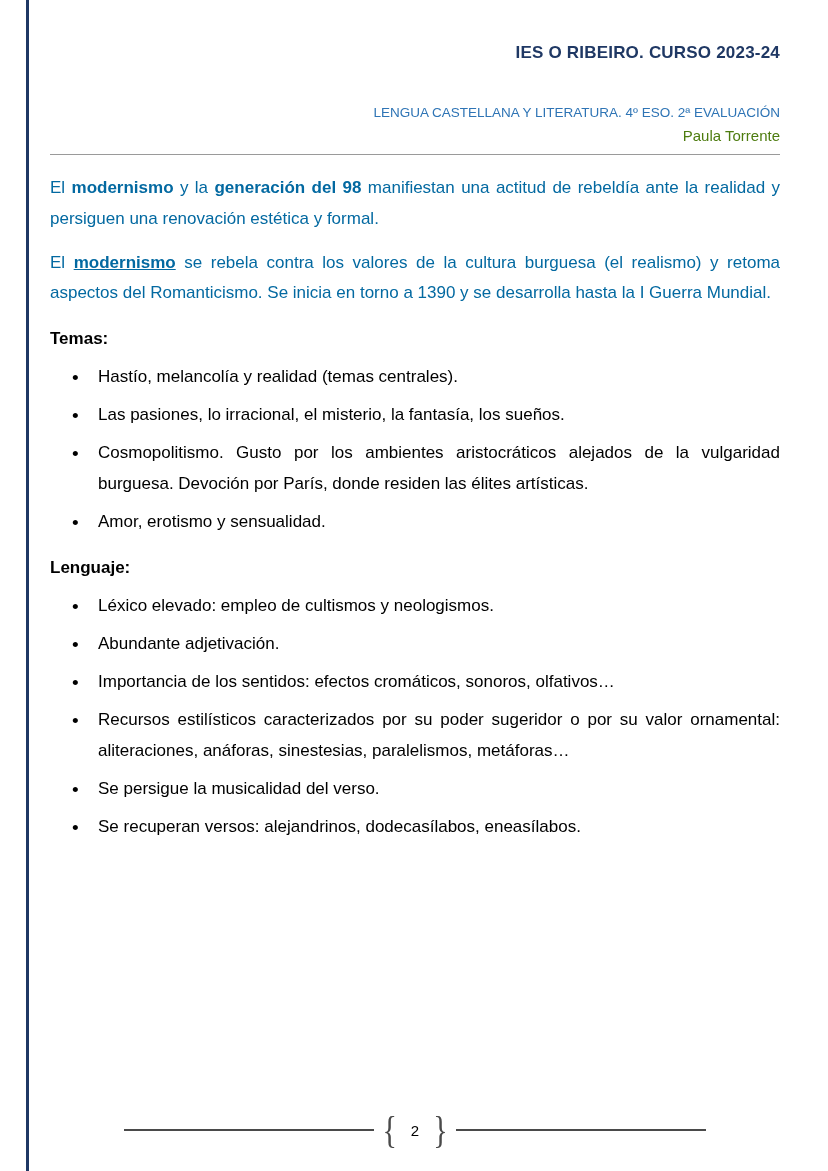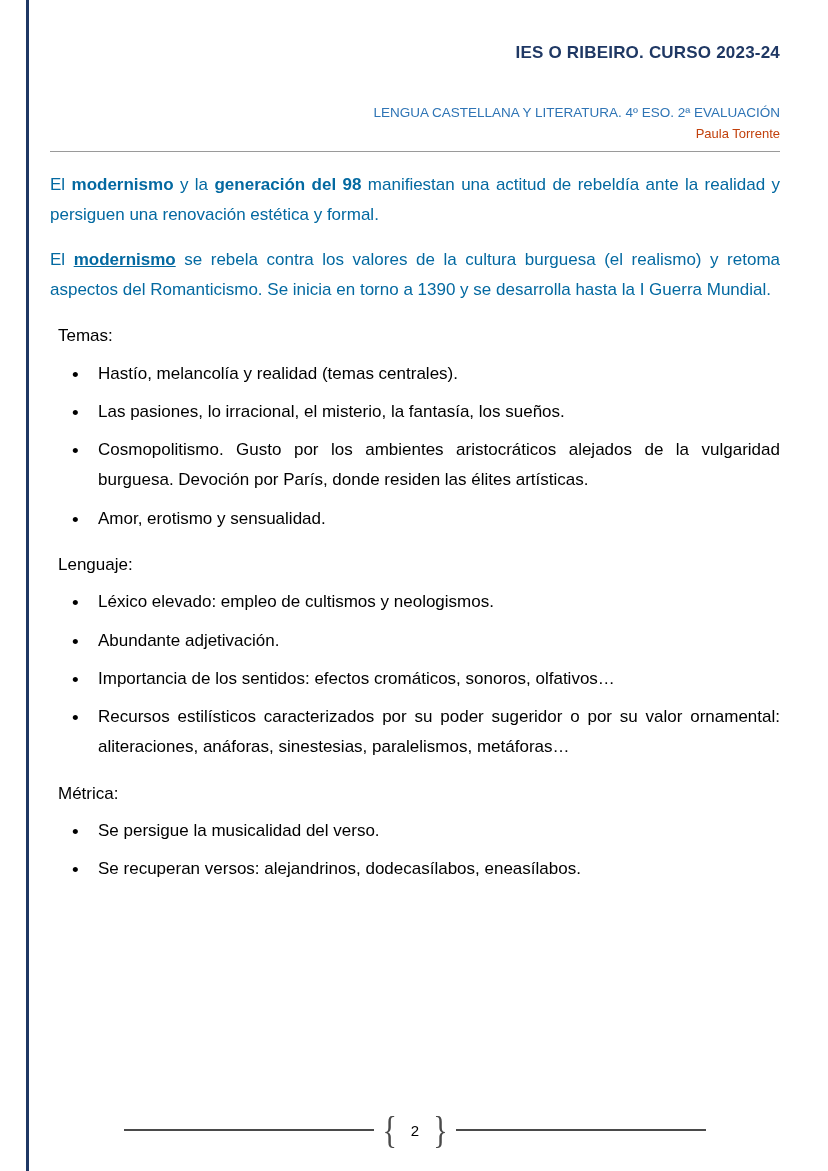--- a/index.html
+++ b/index.html
@@ -48,22 +48,22 @@
     letter-spacing: 0.2px;
     line-height: 1.5;
   }
   .header-line2 {
     font-size: 13.5px;
     color: #2e74b5;
     line-height: 1.7;
     margin-top: 36px;
   }
   .header-line3 {
-    font-size: 13px;
-    color: #c2410c;
+    font-size: 15px;
+    color: #4d7c0f;
     line-height: 1.6;
   }
 
   
   .content {
     padding-top: 18px;
   }
   p.para {
     font-size: 17px;
     line-height: 1.78;
@@ -71,22 +71,22 @@
     margin: 0 0 14px 0;
     color: #0369a1;
   }
   p.para.last-of-block { margin-bottom: 16px; }
 
   .b { font-weight: bold; }
   .bu { font-weight: bold; text-decoration: underline; }
 
   h3.section-title {
     font-size: 17px;
-    font-weight: normal;
-    margin: 18px 0 10px 8px;
+    font-weight: bold;
+    margin: 18px 0 10px 0;
     line-height: 1.5;
   }
 
   ul.bullets {
     margin: 0 0 4px 0;
     padding-left: 48px;
     list-style: none;
   }
   ul.bullets li {
     font-size: 17px;
@@ -170,21 +170,20 @@
     </ul>
 
     <h3 class="section-title">Lenguaje:</h3>
     <ul class="bullets">
       <li>Léxico elevado: empleo de cultismos y neologismos.</li>
       <li>Abundante adjetivación.</li>
       <li>Importancia de los sentidos: efectos cromáticos, sonoros, olfativos…</li>
       <li>Recursos estilísticos caracterizados por su poder sugeridor o por su valor ornamental: aliteraciones, anáforas, sinestesias, paralelismos, metáforas…</li>
     </ul>
 
-    <h3 class="section-title">Métrica:</h3>
     <ul class="bullets">
       <li>Se persigue la musicalidad del verso.</li>
       <li>Se recuperan versos: alejandrinos, dodecasílabos, eneasílabos.</li>
     </ul>
 
   </div>
 </div>
 
 <div class="footer">
   <div class="footer-rule left"></div>

